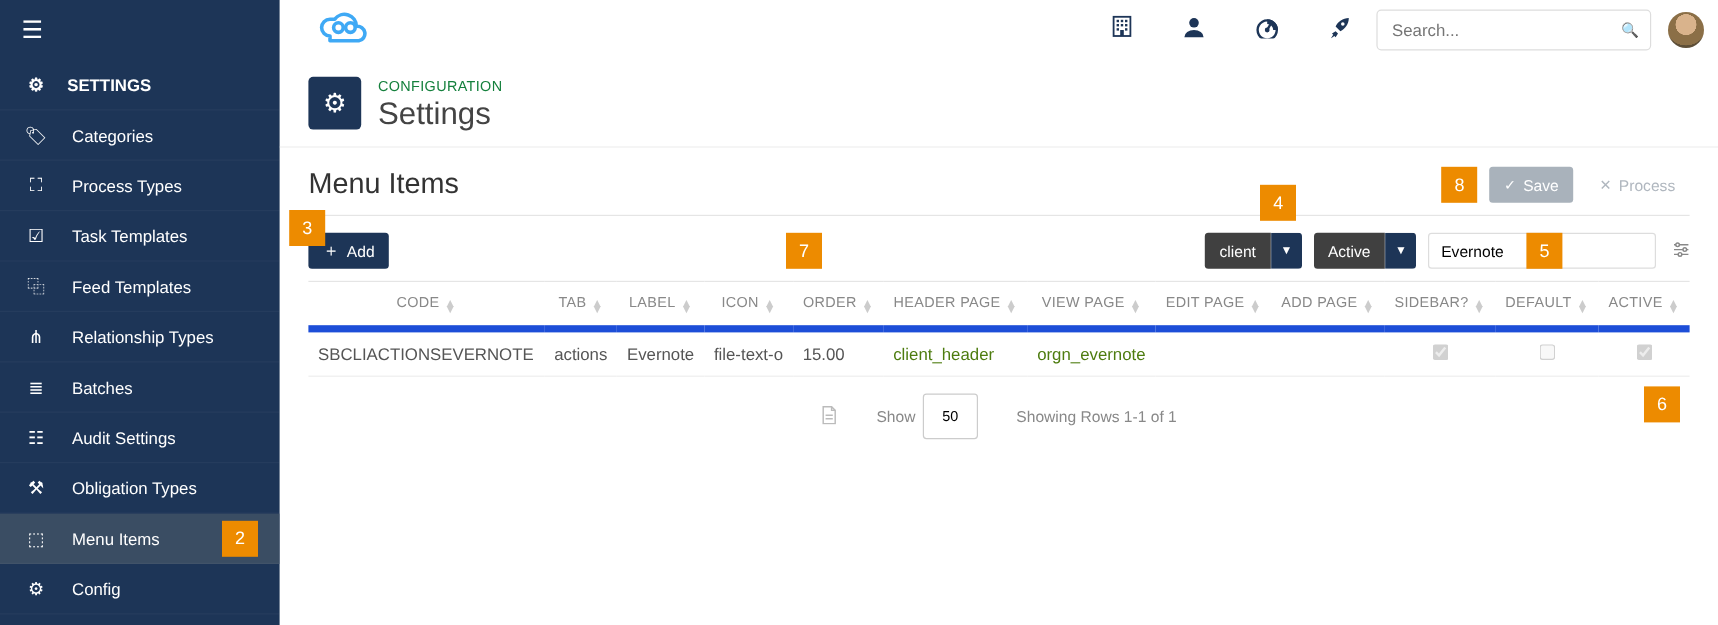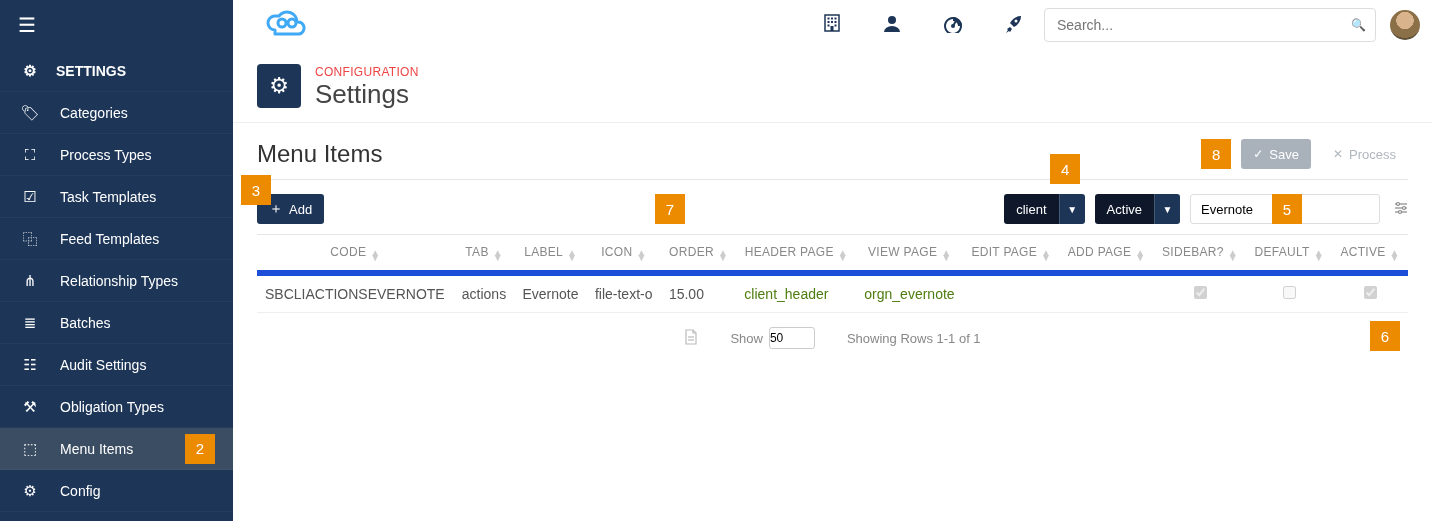--- a/index.html
+++ b/index.html
@@ -6,37 +6,37 @@
 body { font-family: -apple-system, BlinkMacSystemFont, "Segoe UI", Helvetica, Arial, sans-serif; background: #fff; color: #333; width: 1432px; height: 521px; overflow: hidden; }
 
 .topbar { height: 50px; display: flex; align-items: center; padding: 0 12px 0 0; }
 .hamburger-zone { width: 233px; background: #1d3557; height: 50px; display: flex; align-items: center; padding-left: 18px; }
 .logo-zone { flex: 0 0 auto; padding-left: 28px; }
 .logo { width: 52px; height: 26px; }
 .topbar-spacer { flex: 1; }
 .topbar-icons { display: flex; align-items: center; gap: 40px; margin-right: 20px; }
 .topbar-icons span { color: #1d3557; font-size: 20px; cursor: pointer; }
 .search-wrap { position: relative; margin-right: 14px; }
-.search { width: 332px; height: 34px; border: 1px solid #ddd; border-radius: 4px; padding: 0 30px 0 12px; font-size: 14px; color: #15803d; }
+.search { width: 229px; height: 34px; border: 1px solid #ddd; border-radius: 4px; padding: 0 30px 0 12px; font-size: 14px; color: #15803d; }
 .search-icon { position: absolute; right: 10px; top: 50%; transform: translateY(-50%); font-size: 12px; color: #555; pointer-events: none; }
 .avatar { width: 30px; height: 30px; border-radius: 50%; background: radial-gradient(circle at 50% 35%, #d9b38c 0%, #d9b38c 35%, #8b6f47 36%, #8b6f47 70%, #5d4e37 71%); cursor: pointer; }
 
 .layout { display: flex; height: calc(521px - 50px); }
 .sidebar { width: 233px; background: #1d3557; color: #fff; flex-shrink: 0; overflow-y: auto; }
 .side-item { display: flex; align-items: center; height: 42px; padding: 0 18px; border-bottom: 1px solid rgba(255,255,255,0.04); cursor: pointer; font-size: 14px; position: relative; }
 .side-item.header { font-weight: 600; }
 .side-item.active { background: #3a4d63; }
 .side-item .sicon { width: 24px; display: inline-flex; justify-content: center; margin-right: 14px; font-size: 15px; }
 .side-item .sicon.sub { margin-right: 18px; }
 .hamburger { color: #fff; font-size: 20px; cursor: pointer; }
 
 .main { flex: 1; overflow: auto; }
 .pagehead { display: flex; align-items: center; padding: 14px 24px; border-bottom: 1px solid #eee; }
 .pagehead-icon { width: 44px; height: 44px; background: #1d3557; border-radius: 4px; display: flex; align-items: center; justify-content: center; color: #fff; font-size: 22px; margin-right: 14px; }
-.pagehead-crumb { font-size: 12px; color: #ef4444; letter-spacing: 0.3px; }
+.pagehead-crumb { font-size: 12px; color: #15803d; letter-spacing: 0.3px; }
 .pagehead-title { font-size: 26px; font-weight: 300; color: #444; line-height: 1; margin-top: 2px; }
 
 .content { padding: 16px 24px; }
 .section-top { display: flex; align-items: center; justify-content: space-between; margin-bottom: 6px; }
 .section-title { font-size: 24px; font-weight: 300; color: #333; }
 .actions { display: flex; align-items: center; gap: 10px; }
 .callout { background: #ed8b00; color: #fff; width: 30px; height: 30px; display: inline-flex; align-items: center; justify-content: center; font-size: 15px; }
 .btn { display: inline-flex; align-items: center; height: 30px; padding: 0 12px; border-radius: 3px; font-size: 13px; cursor: pointer; border: none; gap: 6px; }
 .btn-disabled { background: #a9b2bb; color: #fff; cursor: default; }
 .btn-ghost { background: transparent; color: #b0b7bf; }
@@ -46,36 +46,36 @@
 .tabs { display: flex; border-bottom: 1px solid #e5e5e5; margin-top: 10px; position: relative; }
 .tab-callout { position: absolute; left: -16px; top: -4px; }
 .tab { padding: 10px 14px; font-size: 13px; color: #999; letter-spacing: 0.5px; cursor: pointer; border-bottom: 2px solid transparent; margin-right: 22px; }
 .tab.active { color: #555; border-bottom-color: #1d3557; }
 
 .toolbar { display: flex; align-items: center; justify-content: space-between; margin: 14px 0 10px; }
 .btn-dark { background: #1d3557; color: #fff; }
 .plus { font-size: 14px; }
 .toolbar-right { display: flex; align-items: center; gap: 10px; position: relative; }
 .dropdown-btn { display: flex; }
-.dropdown-btn .lbl { background: #0f172a; color: #fff; height: 30px; display: inline-flex; align-items: center; padding: 0 12px; font-size: 13px; border-radius: 3px 0 0 3px; }
+.dropdown-btn .lbl { background: #404040; color: #fff; height: 30px; display: inline-flex; align-items: center; padding: 0 12px; font-size: 13px; border-radius: 3px 0 0 3px; }
 .dropdown-btn .arrow { background: #1d3557; color: #fff; height: 30px; width: 26px; display: inline-flex; align-items: center; justify-content: center; font-size: 10px; border-left: 1px solid rgba(255,255,255,0.18); border-radius: 0 3px 3px 0; cursor: pointer; }
 .filter-input { height: 30px; width: 190px; border: 1px solid #ddd; border-radius: 3px; padding: 0 10px; font-size: 13px; }
 .sliders { color: #888; font-size: 14px; cursor: pointer; margin-left: 4px; }
 
 .table { width: 100%; border-collapse: collapse; }
 .table thead th { text-align: center; font-size: 12px; color: #888; font-weight: 500; letter-spacing: 0.3px; padding: 10px 8px; border-bottom: 6px solid #1d4ed8; border-top: 1px solid #e5e5e5; white-space: nowrap; position: relative; }
 .sort { color: #ccc; font-size: 10px; margin-left: 4px; display: inline-flex; flex-direction: column; line-height: 5px; cursor: pointer; }
 .table td { padding: 10px 8px; font-size: 14px; color: #555; border-bottom: 1px solid #eee; white-space: nowrap; }
 .table td a { color: #4d7c0f; text-decoration: none; }
 .chk { width: 13px; height: 13px; }
 
 .pager { display: flex; align-items: center; justify-content: center; gap: 32px; margin-top: 14px; font-size: 13px; color: #888; position: relative; }
 .pager-file { color: #bbb; font-size: 14px; }
 .show-wrap { display: flex; align-items: center; gap: 6px; }
-.show-select { height: 22px; width: 46px; border: 1px solid #ccc; border-radius: 3px; font-size: 12px; text-align: left; }
+.show-select { height: 38px; width: 46px; border: 1px solid #ccc; border-radius: 3px; font-size: 12px; text-align: center; }
 .pager-callout { position: absolute; right: 8px; top: -6px; }
 </style>
 </head>
 <body>
 
 <div class="topbar">
   <div class="hamburger-zone">
     <span class="hamburger">☰</span>
   </div>
   <div class="logo-zone">

